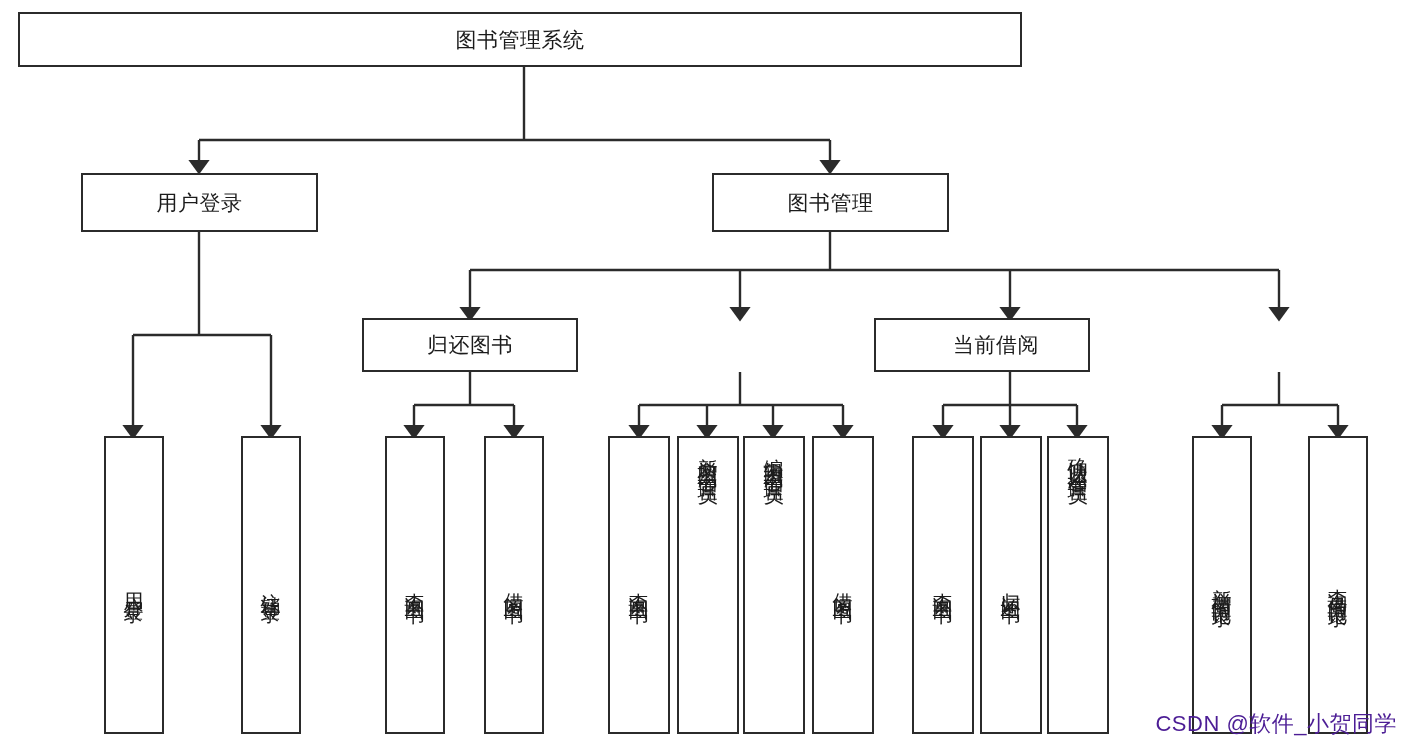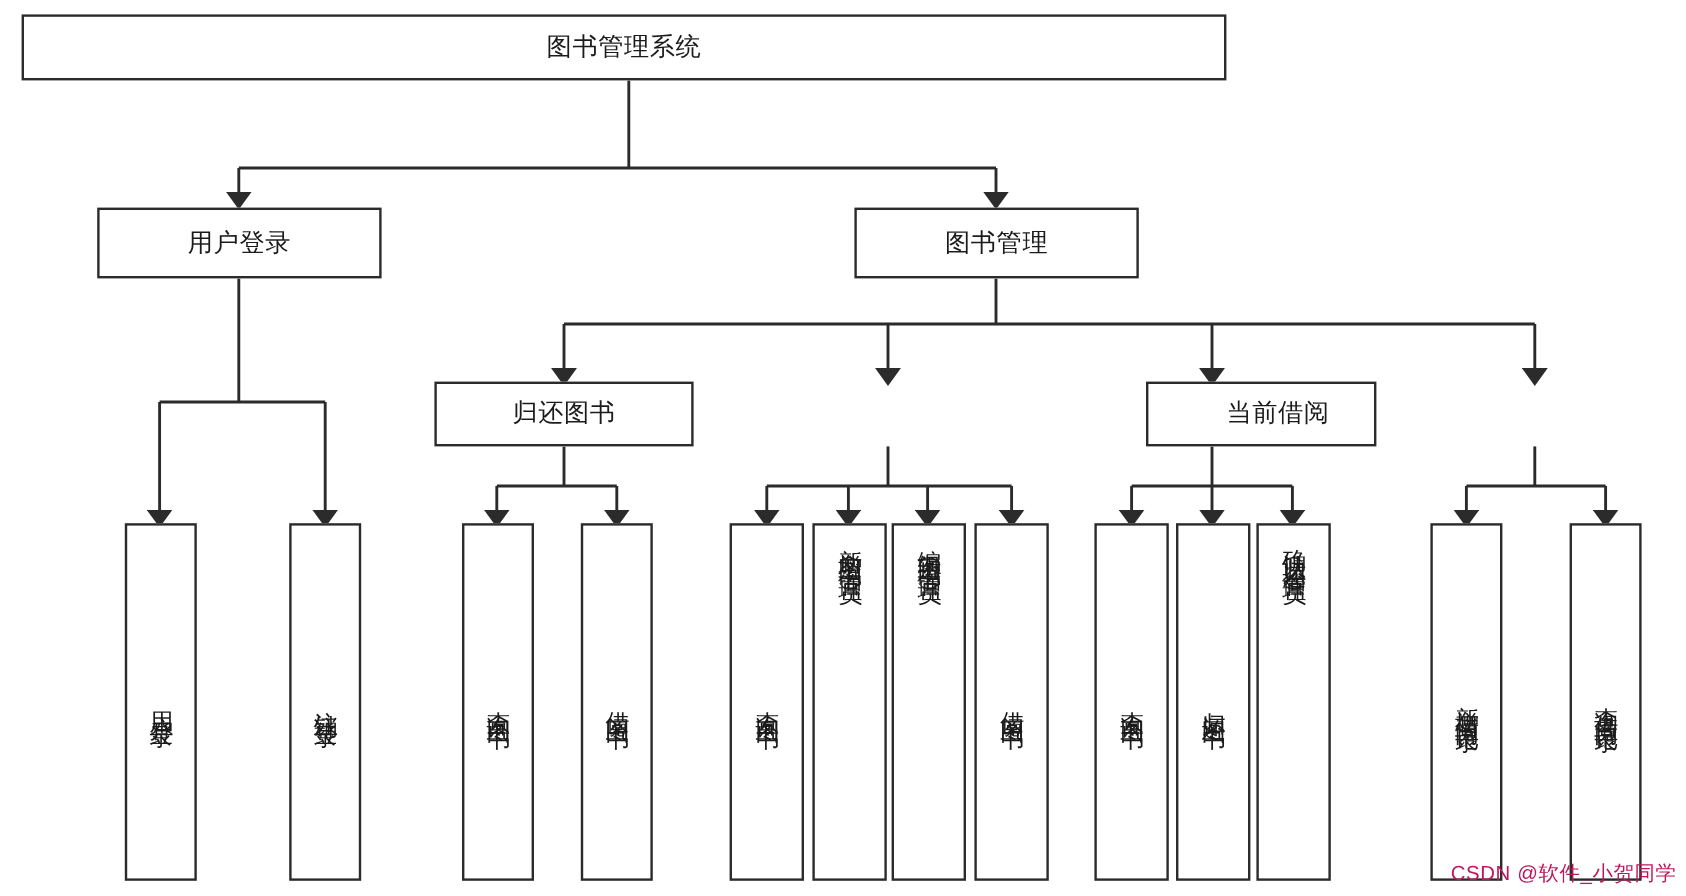--- a/index.html
+++ b/index.html
@@ -71,22 +71,22 @@
     display: flex;
     align-items: center;
     justify-content: center;
   }
   .v-wrap.top { align-items: flex-start; padding-top: 4px; }
 
   #watermark {
     position: absolute;
     right: 8px;
     bottom: 8px;
-    font-size: 17px;
-    color: #be185d;
+    font-size: 22px;
+    color: #4c1d95;
     letter-spacing: 0.5px;
     white-space: nowrap;
     user-select: none;
   }
 </style>
 </head>
 <body>
 
 <div id="canvas">
 
@@ -151,21 +151,21 @@
 
   <div class="node h-node" style="left:712px; top:173px; width:237px; height:59px;">
     <span class="lbl">图书管理</span>
   </div>
 
   <div class="node h-node" style="left:362px; top:318px; width:216px; height:54px;">
     <span class="lbl">归还图书</span>
   </div>
 
 
-  <div class="node h-node" style="left:955px; top:318px; width:192px; height:54px;padding-left:28px;">
+  <div class="node h-node" style="left:874px; top:318px; width:216px; height:54px;padding-left:28px;">
     <span class="lbl">当前借阅</span>
   </div>
 
 
   <div class="node v-node" style="left:104px; top:436px; width:60px; height:298px;">
     <div class="v-wrap">
       <span class="lbl">用户登录</span>
     </div>
   </div>
 

